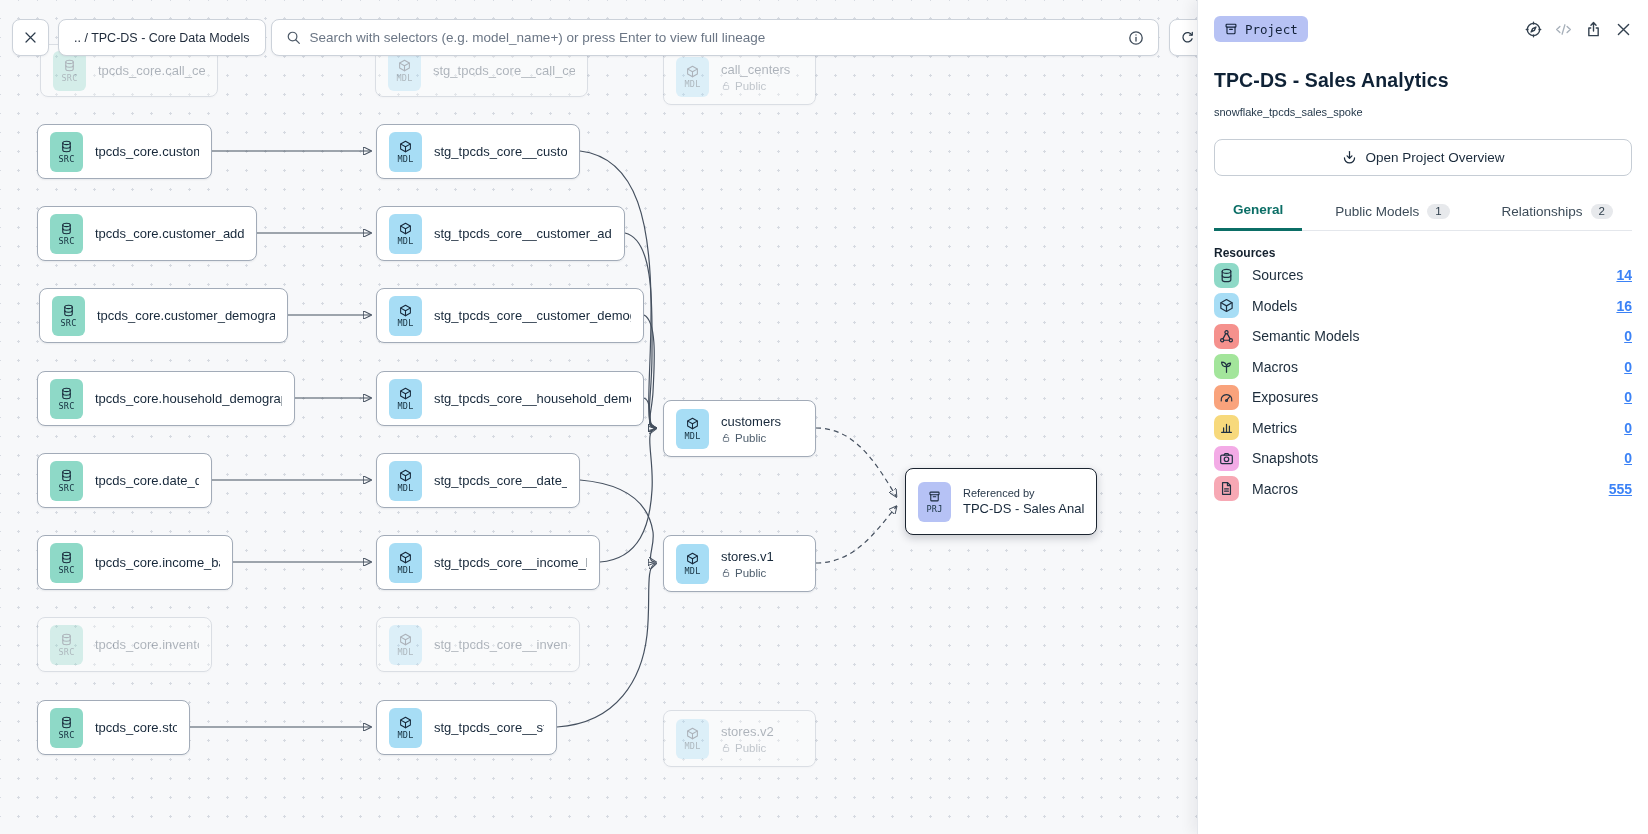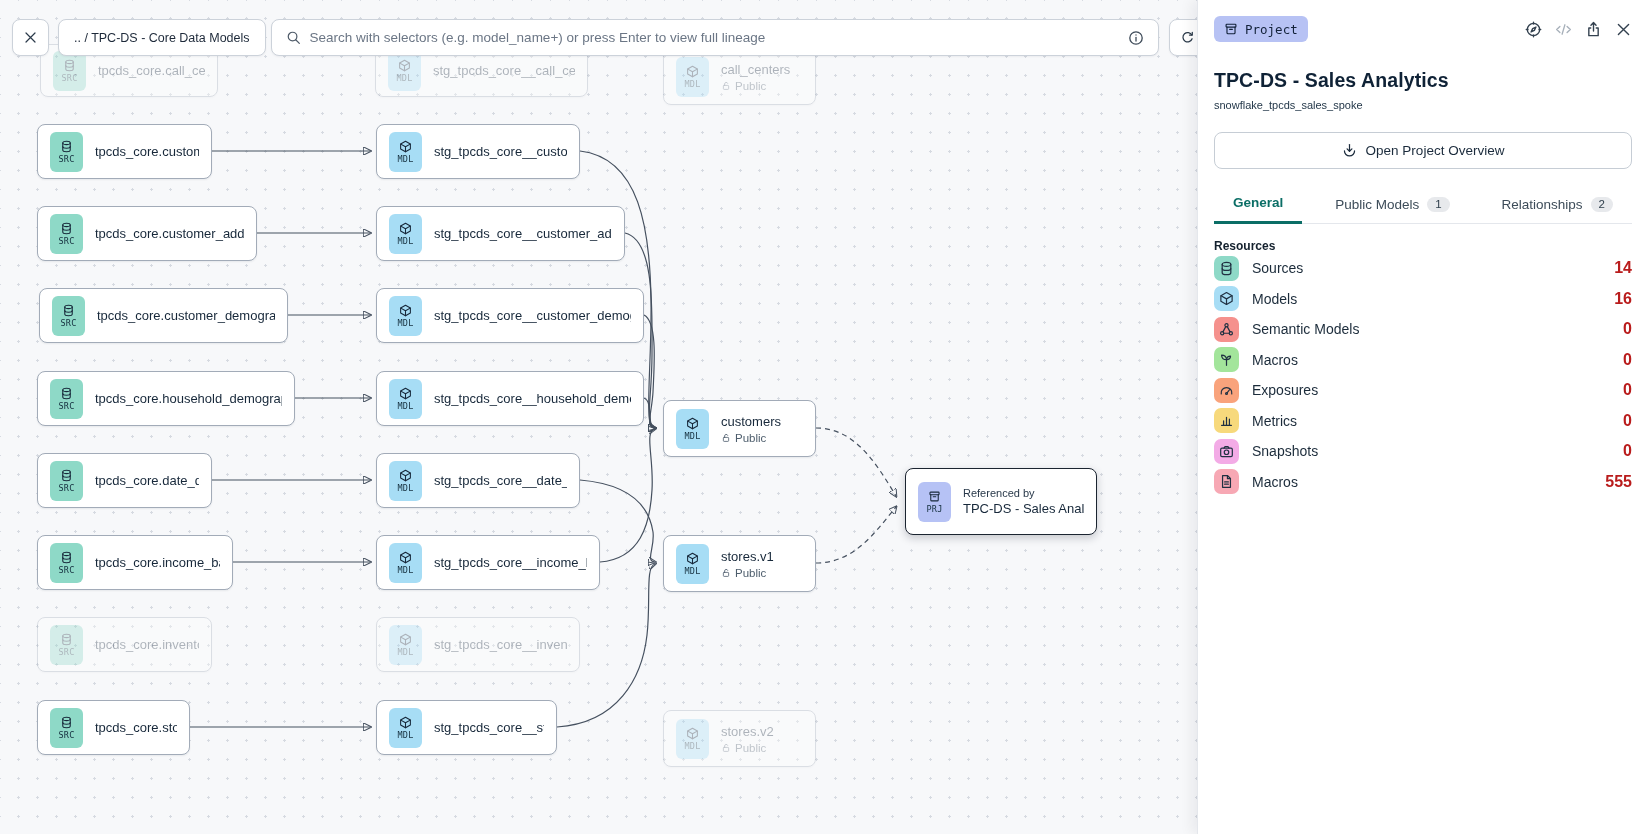--- a/index.html
+++ b/index.html
@@ -62,40 +62,40 @@
   .phead { display:flex; align-items:center; justify-content:space-between; }
   .pbadge { background:#b7c2f4; border-radius:6px; height:26px; padding:8px 10px;
     display:inline-flex; align-items:center; gap:7px;
     font-family:"DejaVu Sans Mono", monospace; font-size:12.5px; color:#13223a; }
   .pbadge svg { width:14px; height:14px; }
   .pactions { display:flex; align-items:center; gap:13px; }
   .pabtn { background:none; border:none; color:#33414f; cursor:pointer; display:flex; padding:0; }
   .pabtn svg { width:17px; height:17px; }
   .pabtn.disabled { color:#a7b0ba; }
   .panel h1 { margin-top:27px; font-size:19.5px; font-weight:700; color:#0f2236; letter-spacing:.1px; }
-  .psub { margin-top:7px; font-size:11px; color:#24384a; }
+  .psub { margin-top:14px; font-size:11px; color:#24384a; }
   .overview { margin-top:21px; width:100%; height:37px; background:#fff;
     border:1px solid #c6cdd5; border-radius:8px; display:flex; align-items:center;
     justify-content:center; gap:9px; font-size:13.5px; color:#1b2b3c; cursor:pointer;
     font-family:"Liberation Sans", sans-serif; }
   .overview svg { width:15px; height:15px; }
   .tabs { margin-top:17px; display:flex; justify-content:space-between;
     border-bottom:1px solid #e4e7ec;gap:12px; }
   .tab { padding:9px 19px 11px; display:flex; align-items:center; gap:8px;
     font-size:13.5px; color:#3d4c59; cursor:pointer; margin-bottom:-1px; }
   .tab.active { color:#0b6e66; font-weight:700; border-bottom:3px solid #0b6e66; }
   .pill { background:#e7e9ec; color:#30404d; border-radius:10px; font-size:11.5px;
     padding:1.5px 8px; font-weight:400; }
   .rhead { margin-top:15px; font-size:12px; font-weight:700; color:#14212e; }
   .rrow { height:30.5px; display:flex; align-items:center; }
   .ricon { width:25px; height:25px; border-radius:7px; display:flex; align-items:center;
     justify-content:center; color:#203142; margin-right:13px; flex:0 0 25px; }
   .ricon svg { width:15px; height:15px; }
   .rlabel { flex:1; font-size:14px; color:#1b2b3a; }
-  .rcount { font-size:16px; font-weight:600; color:#b91c1c; }
+  .rcount { font-size:14px; font-weight:600; color:#3b82f6;text-decoration:underline; }
 </style>
 </head>
 <body>
 
 <div class="canvas">
   <svg id="edges" width="1197" height="834">
     <defs>
       <marker id="arr" viewBox="0 0 10 10" refX="8" refY="5" markerWidth="7" markerHeight="7" orient="auto">
         <path d="M0 0 L10 5 L0 10 z" fill="#45505f" stroke="none"></path>
       </marker>

